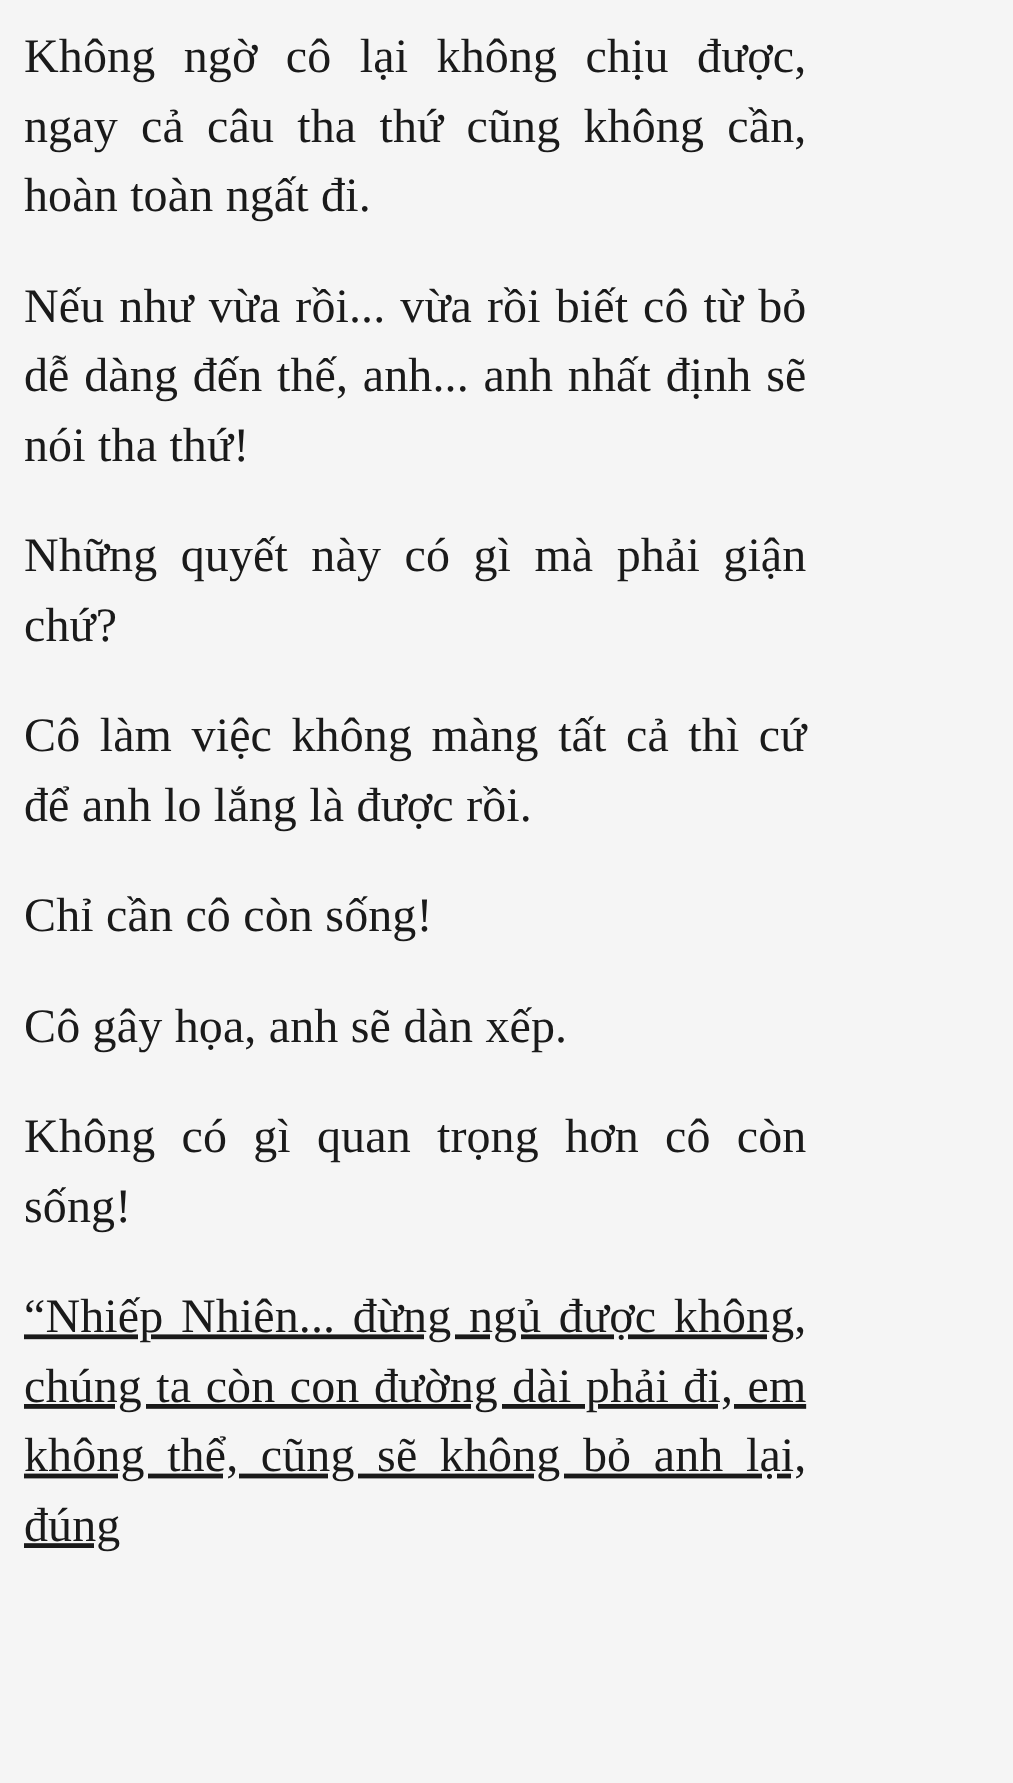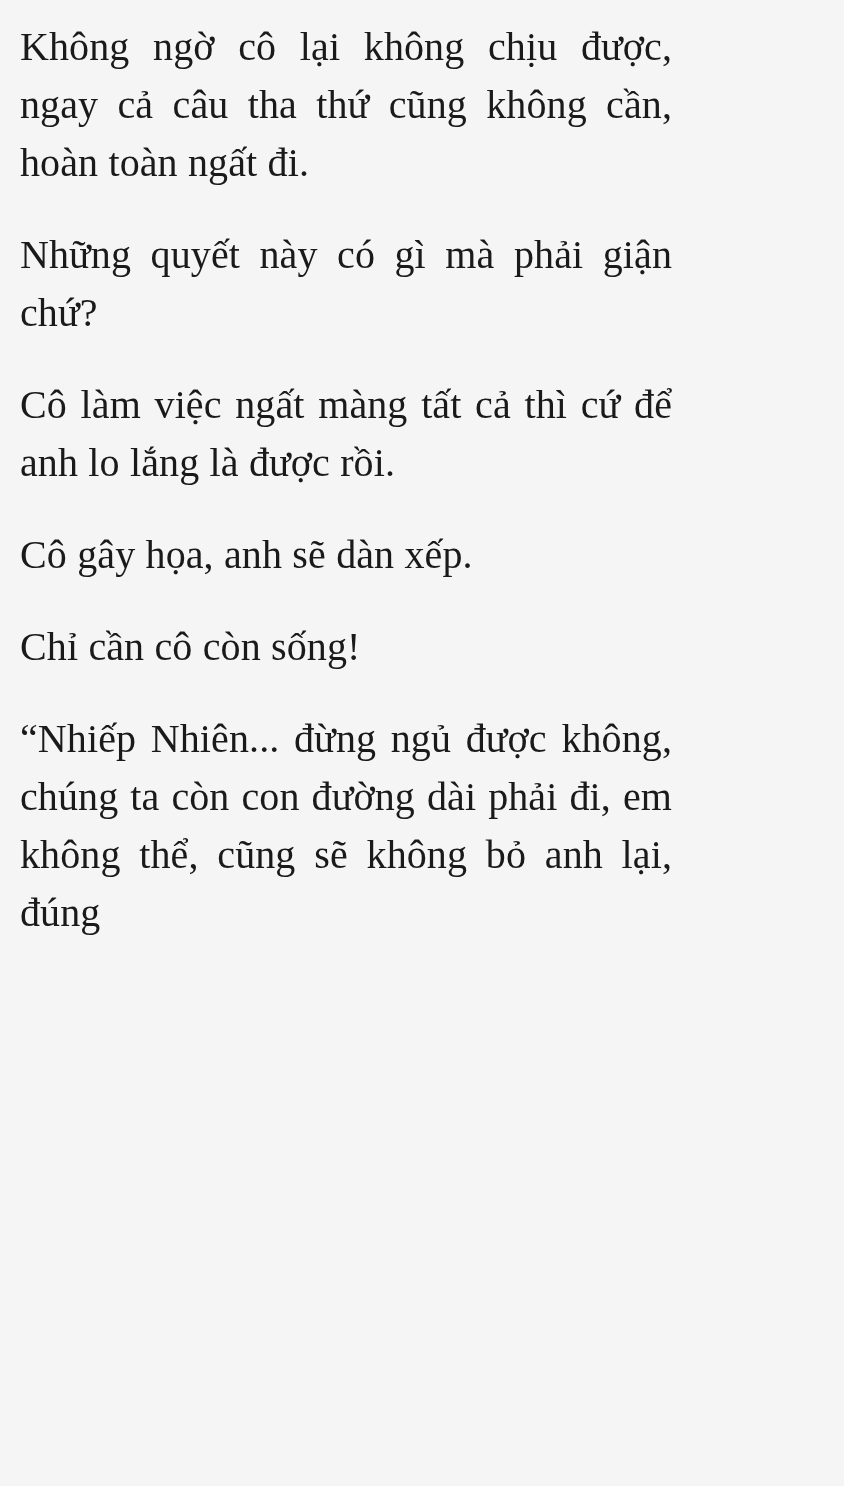--- a/index.html
+++ b/index.html
@@ -28,25 +28,28 @@
     margin: 0 0 34px 0;
     letter-spacing: 0.1px;
     word-spacing: 0.2px;
   }
   .para:last-child {
     margin-bottom: 0;
   }
   .para.last {
     
     overflow: hidden;
+    text-decoration: underline;
   }
 </style>
 </head>
 <body>
 
 <div class="reader">
   <p class="para">Không ngờ cô lại không chịu được, ngay cả câu tha thứ cũng không cần, hoàn toàn ngất đi.</p>
+  <p class="para">Nếu như vừa rồi... vừa rồi biết cô từ bỏ dễ dàng đến thế, anh... anh nhất định sẽ nói tha thứ!</p>
   <p class="para">Những quyết này có gì mà phải giận chứ?</p>
-  <p class="para">Cô làm việc ngất màng tất cả thì cứ để anh lo lắng là được rồi.</p>
+  <p class="para">Cô làm việc không màng tất cả thì cứ để anh lo lắng là được rồi.</p>
+  <p class="para">Chỉ cần cô còn sống!</p>
   <p class="para">Cô gây họa, anh sẽ dàn xếp.</p>
-  <p class="para">Chỉ cần cô còn sống!</p>
+  <p class="para">Không có gì quan trọng hơn cô còn sống!</p>
   <p class="para last">“Nhiếp Nhiên... đừng ngủ được không, chúng ta còn con đường dài phải đi, em không thể, cũng sẽ không bỏ anh lại, đúng</p>
 </div>
 
 </body></html>

